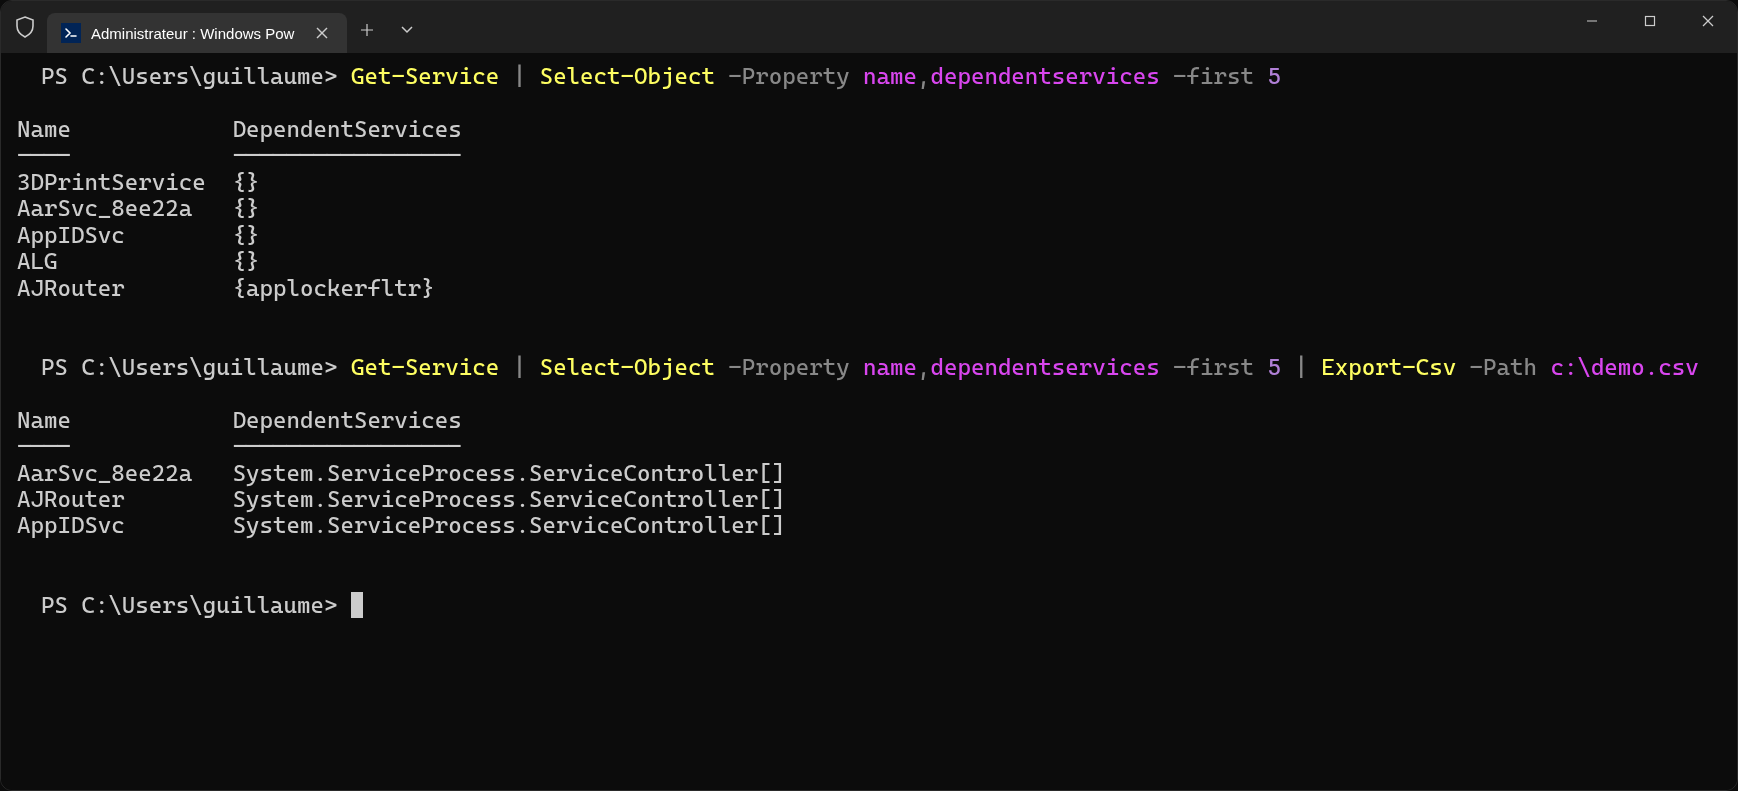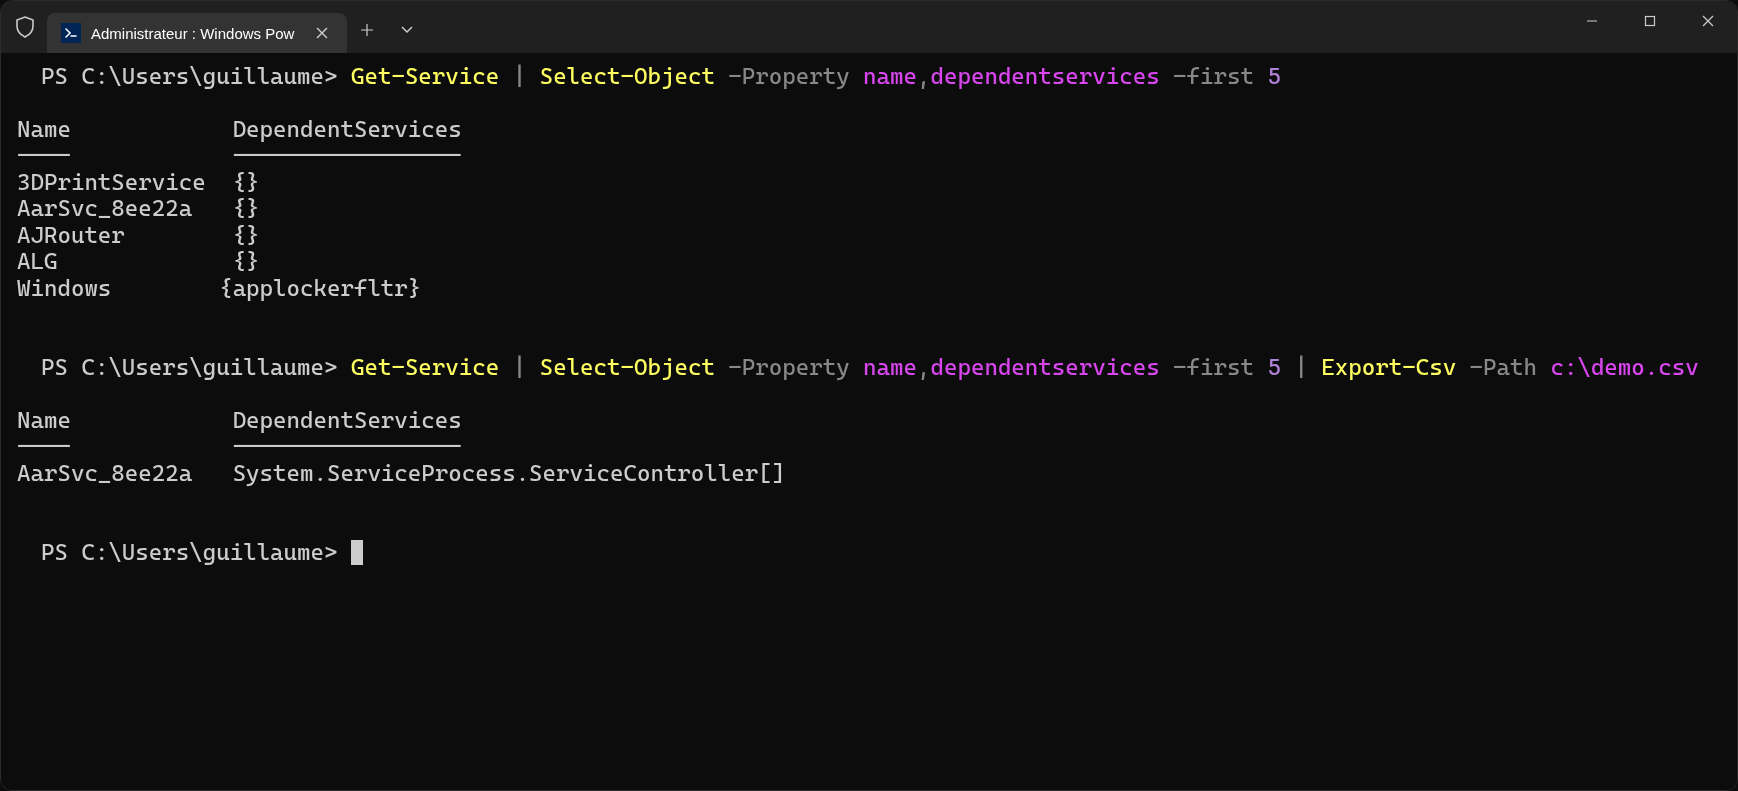--- a/index.html
+++ b/index.html
@@ -189,26 +189,28 @@
   </div>
 </div>
 
 <div class="terminal" id="terminal">
     <div class="line"><span class="prompt">PS C:\Users\guillaume&gt; </span><span class="cmdlet">Get-Service</span><span class="pipe"> | </span><span class="cmdlet">Select-Object</span><span class="param"> -Property </span><span class="arg">name</span><span class="pipe">,</span><span class="arg">dependentservices</span><span class="param"> -first </span><span class="num">5</span></div>
     <div class="line"></div>
     <div class="line"><span>Name            DependentServices</span></div>
     <div class="line"><span>----            -----------------</span></div>
     <div class="line"><span>3DPrintService  {}</span></div>
     <div class="line"><span>AarSvc_8ee22a   {}</span></div>
-    <div class="line"><span>AJRouter        {}</span></div>
+    <div class="line"><span>AppIDSvc        {}</span></div>
     <div class="line"><span>ALG             {}</span></div>
-    <div class="line"><span>Windows        {applockerfltr}</span></div>
+    <div class="line"><span>AJRouter        {applockerfltr}</span></div>
     <div class="line"></div>
     <div class="line"></div>
     <div class="line" style="white-space: pre-wrap; word-break: break-all;"><span class="prompt">PS C:\Users\guillaume&gt; </span><span class="cmdlet">Get-Service</span><span class="pipe"> | </span><span class="cmdlet">Select-Object</span><span class="param"> -Property </span><span class="arg">name</span><span class="pipe">,</span><span class="arg">dependentservices</span><span class="param"> -first </span><span class="num">5</span><span class="pipe"> | </span><span class="cmdlet">Export-Csv</span><span class="param"> -Path </span><span class="arg">c:\demo.csv</span></div>
     <div class="line"></div>
     <div class="line"><span>Name            DependentServices</span></div>
     <div class="line"><span>----            -----------------</span></div>
     <div class="line"><span>AarSvc_8ee22a   System.ServiceProcess.ServiceController[]</span></div>
+    <div class="line"><span>AJRouter        System.ServiceProcess.ServiceController[]</span></div>
+    <div class="line"><span>AppIDSvc        System.ServiceProcess.ServiceController[]</span></div>
     <div class="line"></div>
     <div class="line"></div>
     <div class="line"><span class="prompt">PS C:\Users\guillaume&gt; </span><span class="cursor"></span></div>
   </div>
 
 </body></html>

